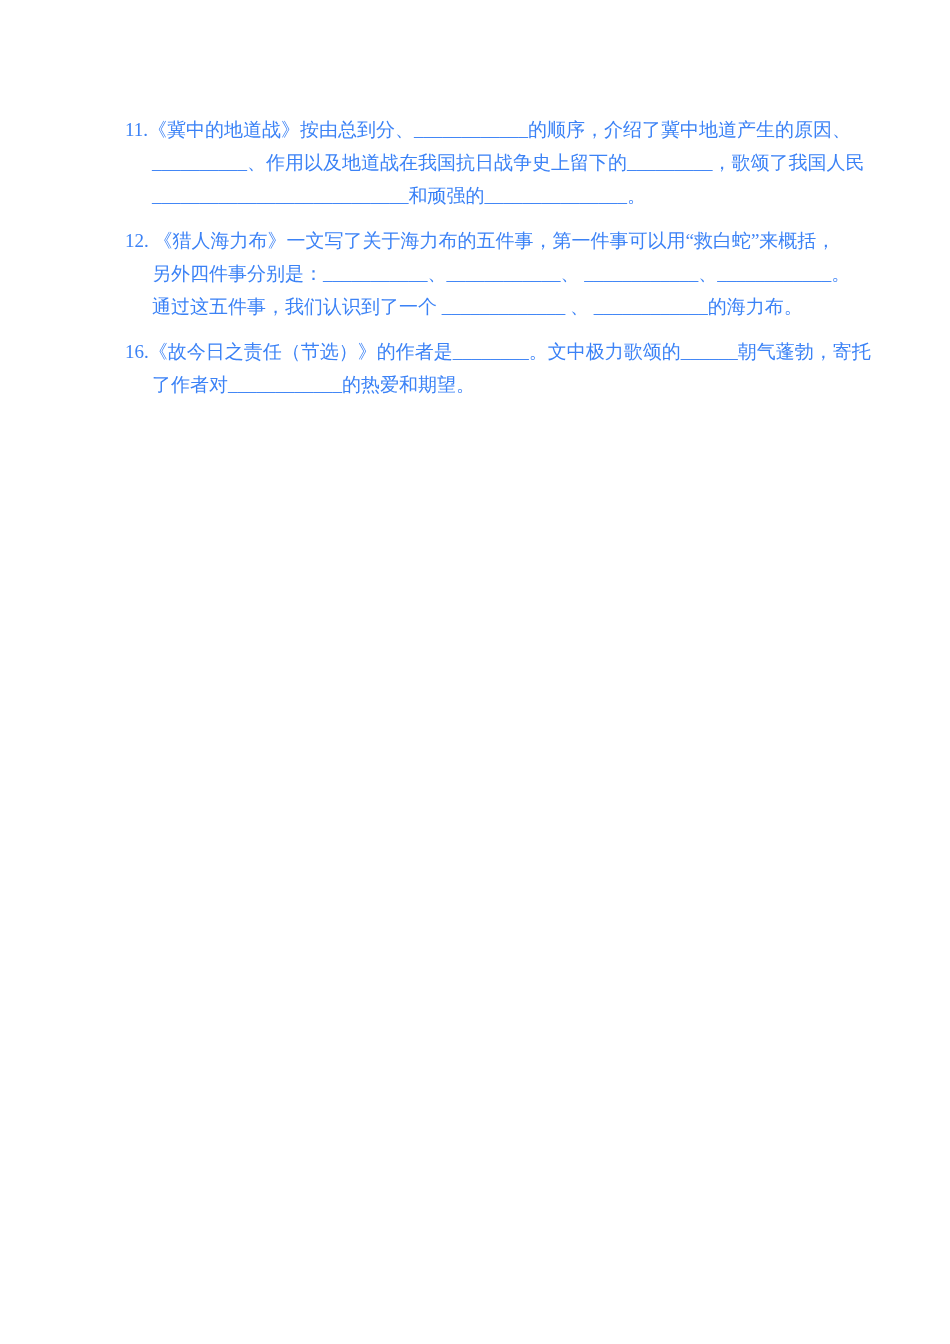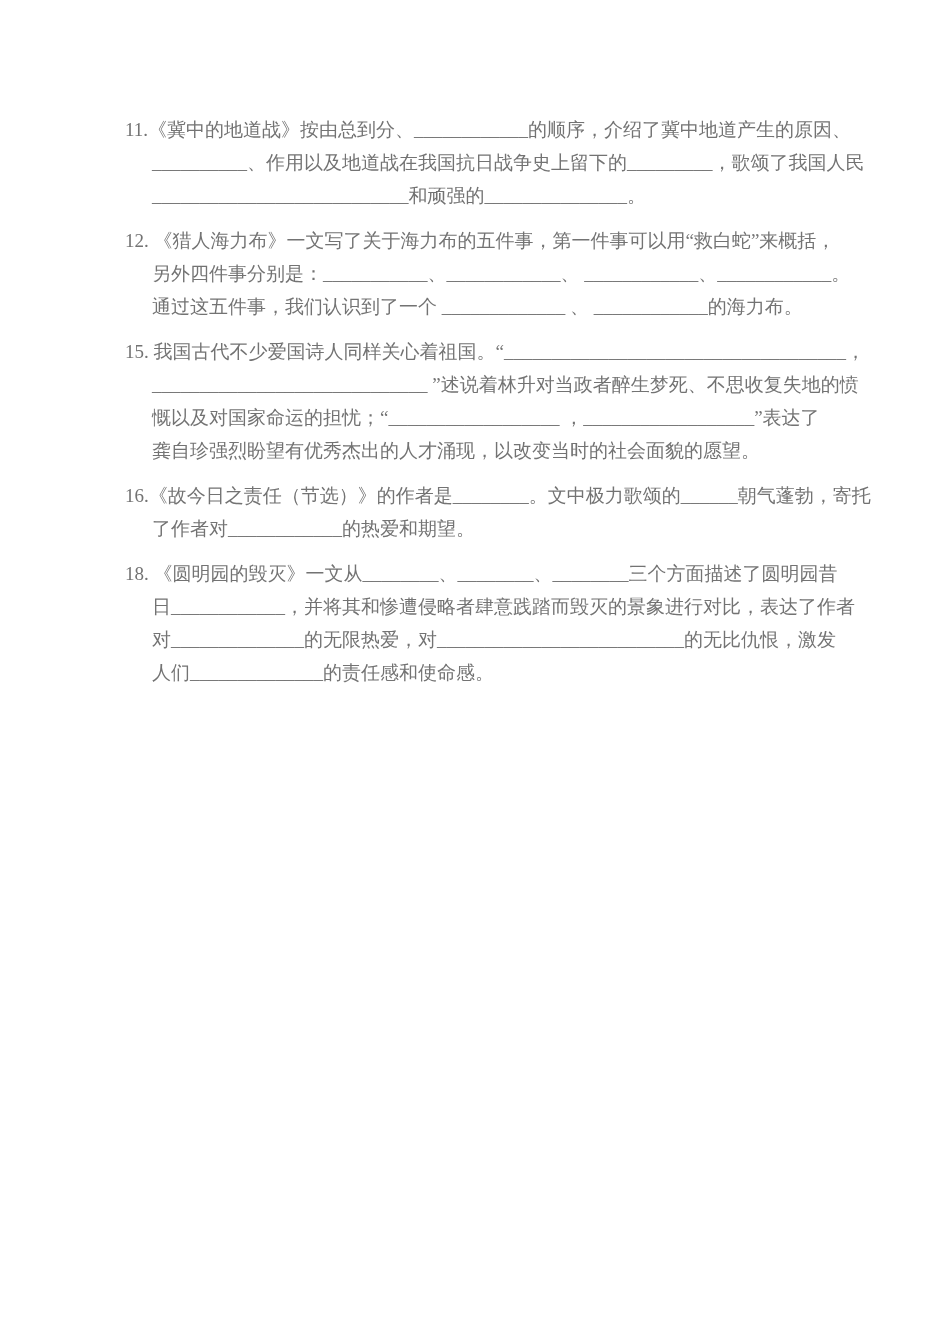--- a/index.html
+++ b/index.html
@@ -9,21 +9,21 @@
     height: 1344px;
     background: #ffffff;
     overflow: hidden;
   }
   .sheet {
     box-sizing: border-box;
     width: 950px;
     height: 1344px;
     padding: 113px 58px 0 125px;
     background: #ffffff;
-    color: #737373;
+    color: #3b82f6;
     font-family: "Liberation Serif", "DejaVu Serif", serif;
     font-size: 19px;
     line-height: 33px;
   }
   .question {
     padding-left: 27px;
     text-indent: -27px;
     margin: 0 0 12px 0;
   }
   .qnum {
@@ -45,34 +45,22 @@
   </div>
 
   <div class="question">
     <span class="qnum">12.</span><span class="qtext"> 《猎人海力布》一文写了关于海力布的五件事，第一件事可以用“救白蛇”来概括，
 另外四件事分别是：___________、____________、 ____________、____________。
 通过这五件事，我们认识到了一个 _____________ 、 ____________的海力布。</span>
   </div>
 
 
 
-  <div class="question">
-    <span class="qnum">15.</span><span class="qtext"> 我国古代不少爱国诗人同样关心着祖国。“____________________________________，
-_____________________________ ”述说着林升对当政者醉生梦死、不思收复失地的愤
-慨以及对国家命运的担忧；“__________________ ，__________________”表达了
-龚自珍强烈盼望有优秀杰出的人才涌现，以改变当时的社会面貌的愿望。</span>
-  </div>
 
   <div class="question">
     <span class="qnum">16.</span><span class="qtext">《故今日之责任（节选）》的作者是________。文中极力歌颂的______朝气蓬勃，寄托
 了作者对____________的热爱和期望。</span>
   </div>
 
 
-  <div class="question">
-    <span class="qnum">18.</span><span class="qtext"> 《圆明园的毁灭》一文从________、________、________三个方面描述了圆明园昔
-日____________，并将其和惨遭侵略者肆意践踏而毁灭的景象进行对比，表达了作者
-对______________的无限热爱，对__________________________的无比仇恨，激发
-人们______________的责任感和使命感。</span>
-  </div>
 
 
 </div>
 
 </body></html>

